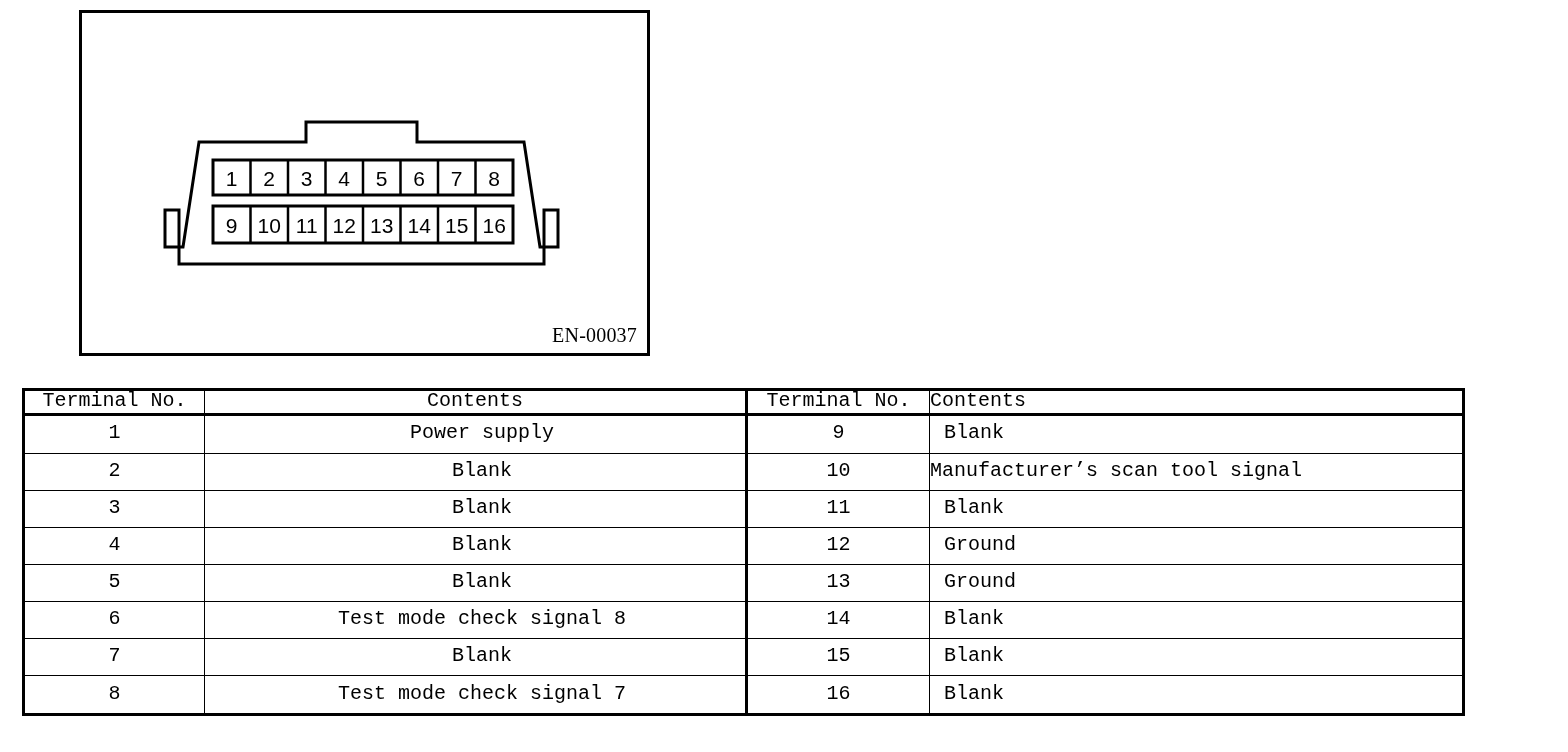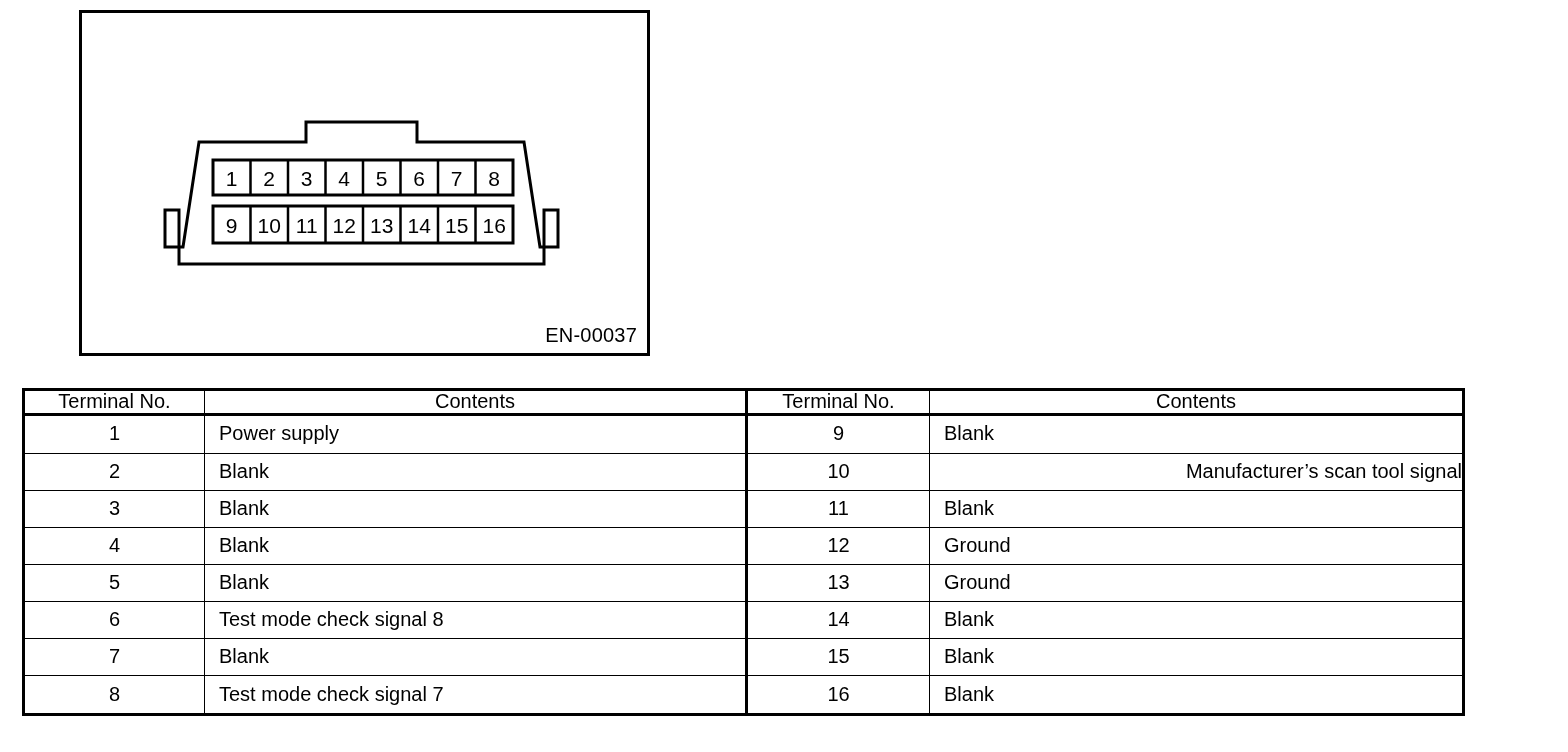--- a/index.html
+++ b/index.html
@@ -42,29 +42,31 @@
     text-anchor: middle;
     dominant-baseline: central;
   }
   #figure-code {
     position: absolute;
     right: 10px;
     bottom: 6px;
     font-size: 20px;
     letter-spacing: 0.2px;
     white-space: nowrap;
+    font-family: Liberation Serif, serif;
   }
 
   
   #pin-table-wrap {
     position: absolute;
     left: 22px;
     top: 388px;
     width: 1440px;
     height: 328px;
+    font-family: Liberation Mono, monospace;
   }
   table.pin-table {
     width: 100%;
     height: 100%;
     border-collapse: collapse;
     table-layout: fixed;
     font-size: 20px;
   }
   table.pin-table td,
   table.pin-table th {
@@ -74,32 +76,32 @@
     font-size: 20px;
     line-height: 1;
     vertical-align: middle;
     box-sizing: border-box;
   }
   
   table.pin-table {
     border: 3px solid #000000;
   }
   .col-term  { width: 181px; text-align: center; }
-  .col-cont  { width: 542px; text-align: left; padding-left: 14px !important; }
+  .col-cont  { width: 542px; text-align: center; padding-left: 14px !important; }
   .col-term2 { width: 183px; text-align: center; }
   .col-cont2 { width: 534px; text-align: left; padding-left: 14px !important; }
 
-  th.col-cont, th.col-cont2 { text-align: center; padding-left: 0 !important; }
+  th.col-cont, th.col-cont2 { padding-left: 0 !important; }
 
   
   .mid-split { border-left: 3px solid #000000 !important; }
   
   thead th { border-bottom: 3px solid #000000 !important; }
   
-  .cell-center { text-align: right; padding-left: 0 !important; }
+  .cell-center { text-align: left; padding-left: 0 !important; }
 </style>
 </head>
 <body>
 
 <div id="figure-panel">
 
   <svg id="connector-svg" viewBox="0 0 571 346">
 
     <path fill="none" stroke="#000000" stroke-width="3" stroke-linejoin="miter" d="M 83,197
              L 83,234

